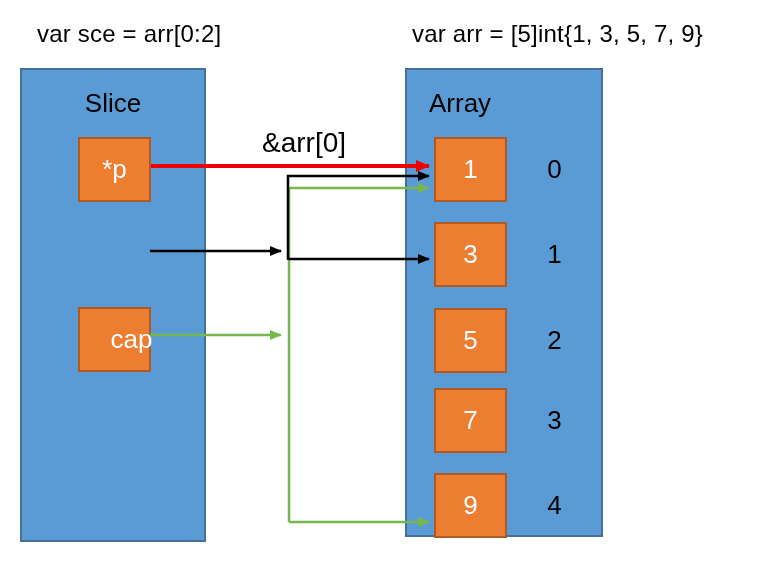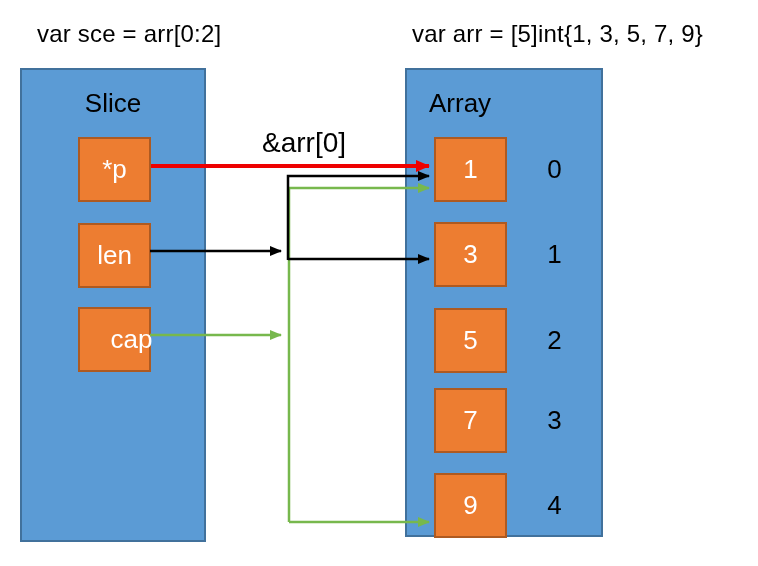--- a/index.html
+++ b/index.html
@@ -53,21 +53,20 @@
 <div class="canvas">
 
   <div class="decl left">var sce = arr[0:2]</div>
   <div class="decl right">var arr = [5]int{1, 3, 5, 7, 9}</div>
 
   <div class="addr-label">&amp;arr[0]</div>
 
   <div class="panel slice">
     <div class="panel-title">Slice</div>
     <div class="cell f0">*p</div>
-    <div class="cell f1">len</div>
     <div class="cell f2">cap</div>
   </div>
 
   <div class="panel array">
     <div class="array-header">
       <span>Array</span>
     </div>
 
     <div class="cell e0">1</div>
     <div class="idx e0">0</div>

